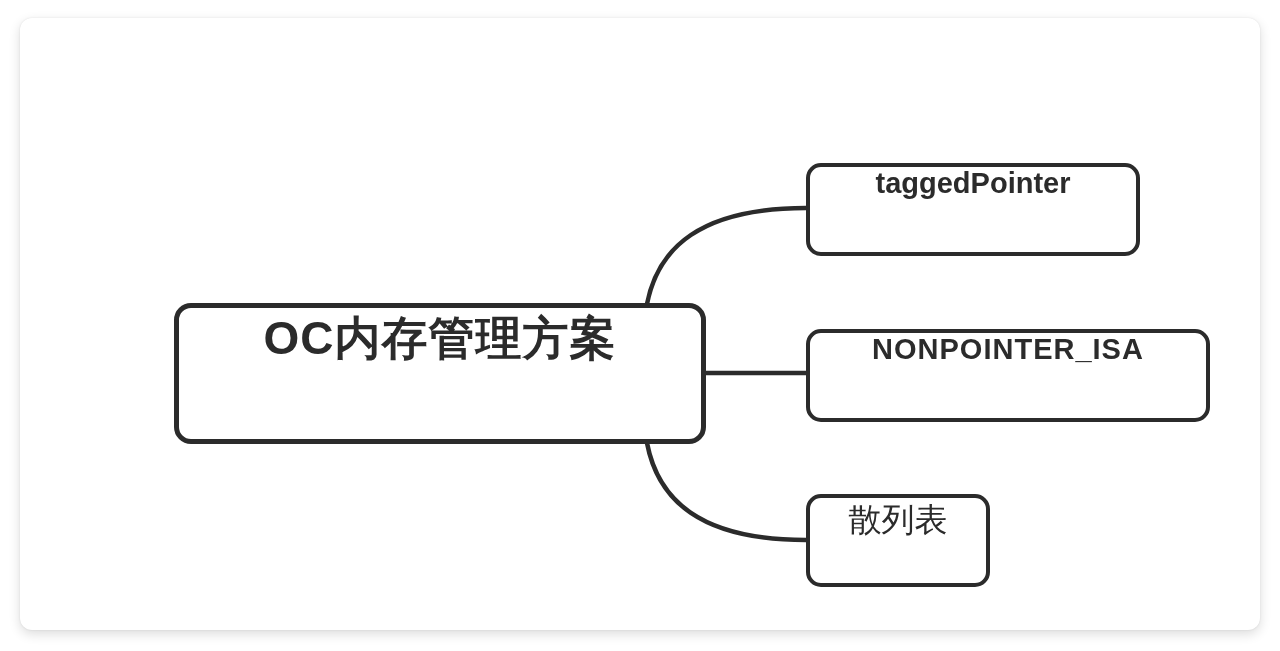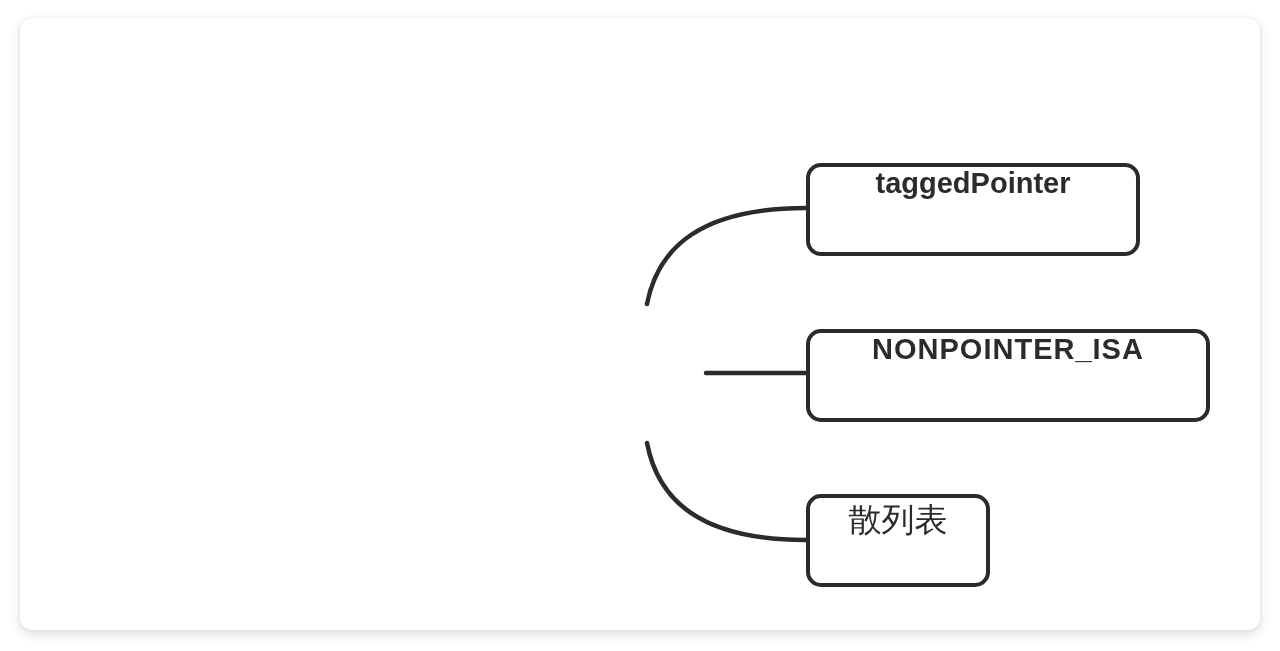--- a/index.html
+++ b/index.html
@@ -89,20 +89,23 @@
 <div class="page">
 
   <div class="card"></div>
 
   <svg class="connectors" viewBox="0 0 1280 651" xmlns="http://www.w3.org/2000/svg">
     <path d="M 647 304 C 658 248 700 208 806 208"></path>
     <path d="M 706 373 L 806 373"></path>
     <path d="M 647 443 C 658 500 700 540 806 540"></path>
   </svg>
 
+  <div class="node node-root">
+    <span class="node-label">OC内存管理方案</span>
+  </div>
 
   <div class="node node-tagged">
     <span class="node-label">taggedPointer</span>
   </div>
 
   <div class="node node-hash">
     <span class="node-label">散列表</span>
   </div>
 
   <div class="node node-nonpointer">

